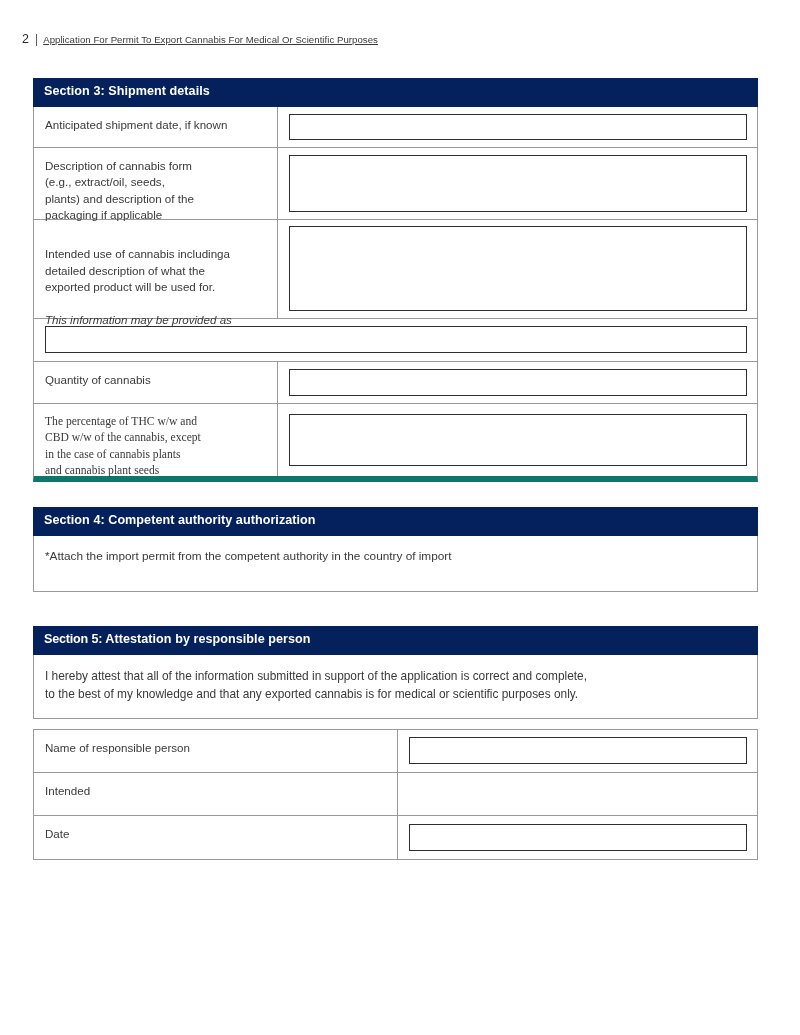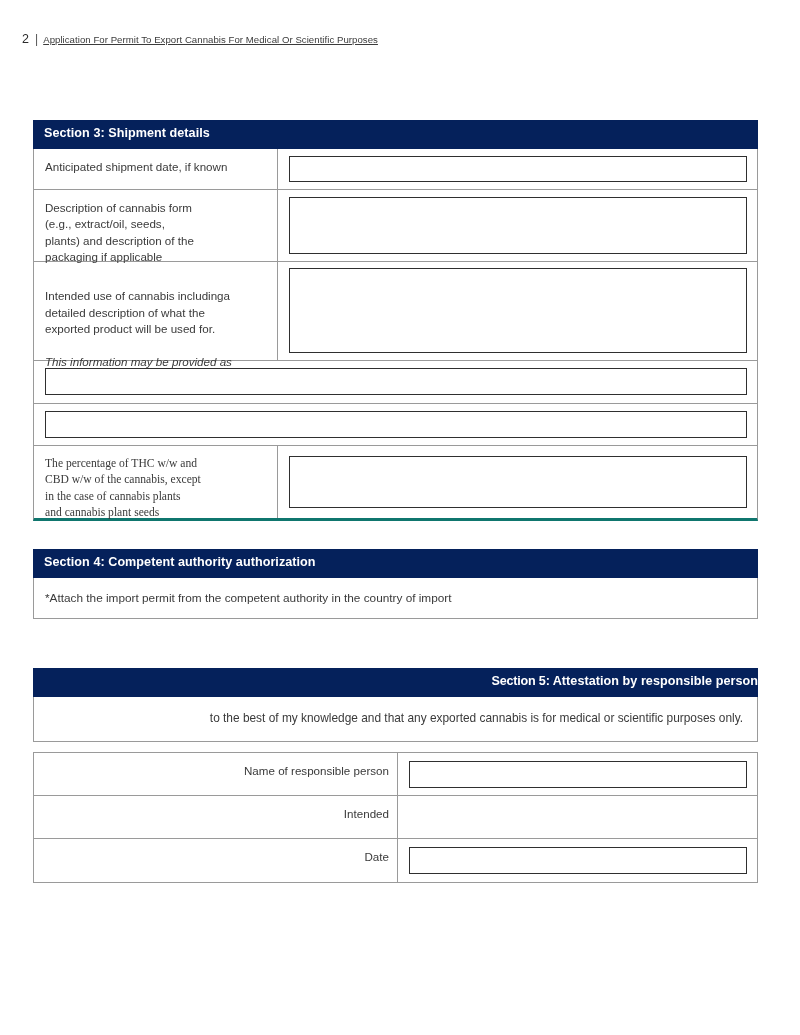--- a/index.html
+++ b/index.html
@@ -58,31 +58,30 @@
   }
   .sec-bar {
     background: #05215b;
     color: #ffffff;
     font-size: 12.6px;
     font-weight: bold;
     letter-spacing: 0.05px;
     padding: 7px 0 8px 11px;
     box-sizing: border-box;
     line-height: 1.1;
-    margin-top: 42px;
   }
   .sec-bar .tight {
     letter-spacing: -0.2px;
   }
 
   
   .tbl {
     border-left: 1px solid #9a9a9a;
     border-right: 1px solid #9a9a9a;
-    border-bottom: 3px solid #0f766e;
+    border-bottom: 6px solid #0f766e;
     box-sizing: border-box;
   }
   .row {
     display: flex;
     border-bottom: 1px solid #9a9a9a;
     box-sizing: border-box;
   }
   .row.last {
     border-bottom: none;
   }
@@ -119,28 +118,28 @@
   #section3 { top: 78px; }
   #section3 .cell-label { width: 244px; }
   #section3 .r1 .cell-label { padding-bottom: 10px; }
 
   
   #section4 { top: 507px; }
   .plain-box {
     border: 1px solid #9a9a9a;
     border-top: none;
     box-sizing: border-box;
-    padding: 12px 11px 11px 11px;
+    padding: 12px 11px 26px 11px;
     font-size: 11.8px;
     line-height: 1.45;
     color: #3a3a3a;
   }
 
   
-  #section5 { top: 626px; text-align: right; }
+  #section5 { top: 626px; }
   #section5 .attest {
     border: 1px solid #9a9a9a;
     border-top: none;
     box-sizing: border-box;
     padding: 12px 14px 14px 11px;
     font-size: 11.9px;
     line-height: 1.55;
     color: #3a3a3a;
   }
   #section5 .sig-tbl {
@@ -196,20 +195,21 @@
         </div>
       </div>
 
       <div class="row" style="height:43px;">
         <div class="cell-field">
           <div class="inputbox" style="height:27px;" title=""></div>
         </div>
       </div>
 
       <div class="row" style="height:42px;">
+        <div class="cell-label" style="white-space:pre-line;">Quantity of cannabis</div>
         <div class="cell-field">
           <div class="inputbox" style="height:27px;" title=""></div>
         </div>
       </div>
 
       <div class="row last" style="height:72px;">
         <div class="cell-label" style="white-space:pre-line;font-family:Liberation Serif, serif;">The percentage of THC w/w and
 CBD w/w of the cannabis, except
  in the case of cannabis plants
 and cannabis plant seeds</div>
@@ -227,20 +227,21 @@
       <span>*Attach the import permit from the competent authority in the country of import</span>
     </div>
   </div>
 
   <div class="section" id="section5">
     <div class="sec-bar">
       <span class="tight">Section 5:</span><span> Attestation by responsible person</span>
     </div>
 
     <div class="attest">
+      <div>I hereby attest that all of the information submitted in support of the application is correct and complete,</div>
       <div>to the best of my knowledge and that any exported cannabis is for medical or scientific purposes only.</div>
     </div>
 
     <div class="sig-tbl">
 
       <div class="row" style="height:43px;">
         <div class="cell-label">Name of responsible person</div>
         <div class="cell-field">
           <div class="inputbox" style="height:27px;" title=""></div>
         </div>

